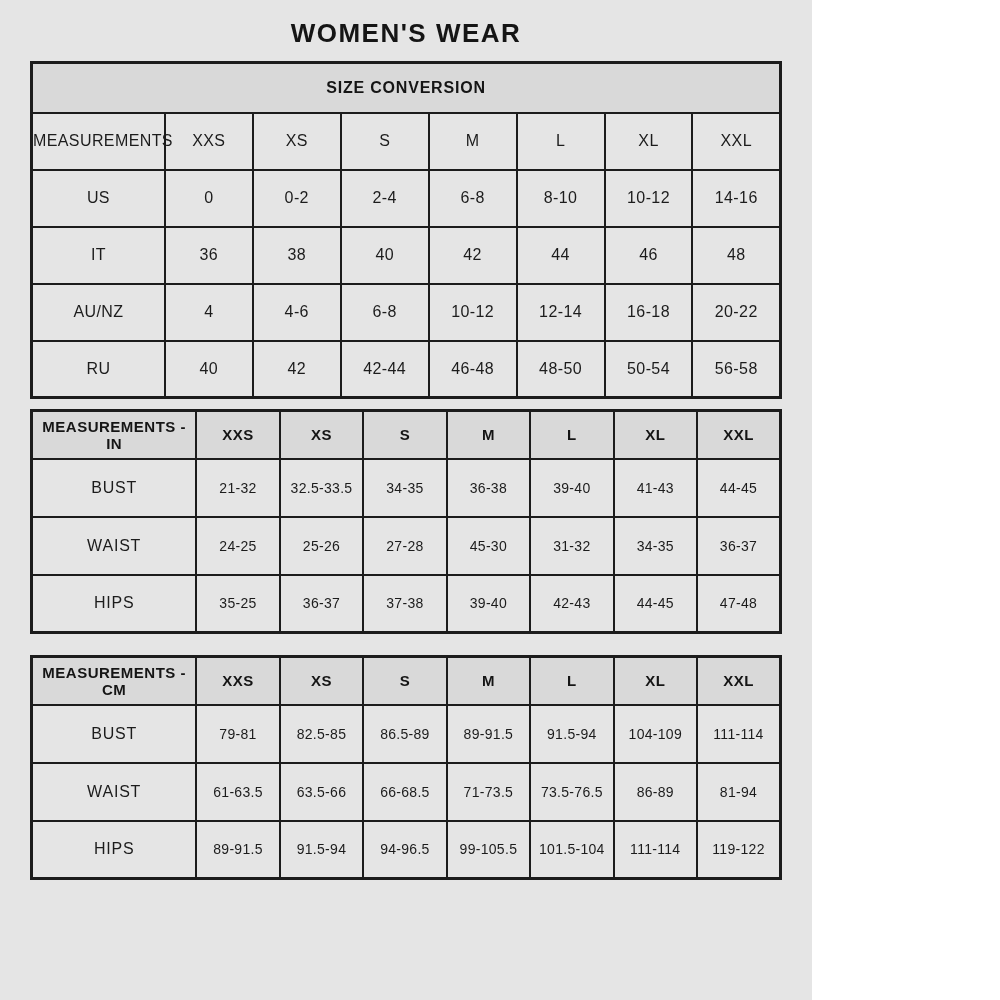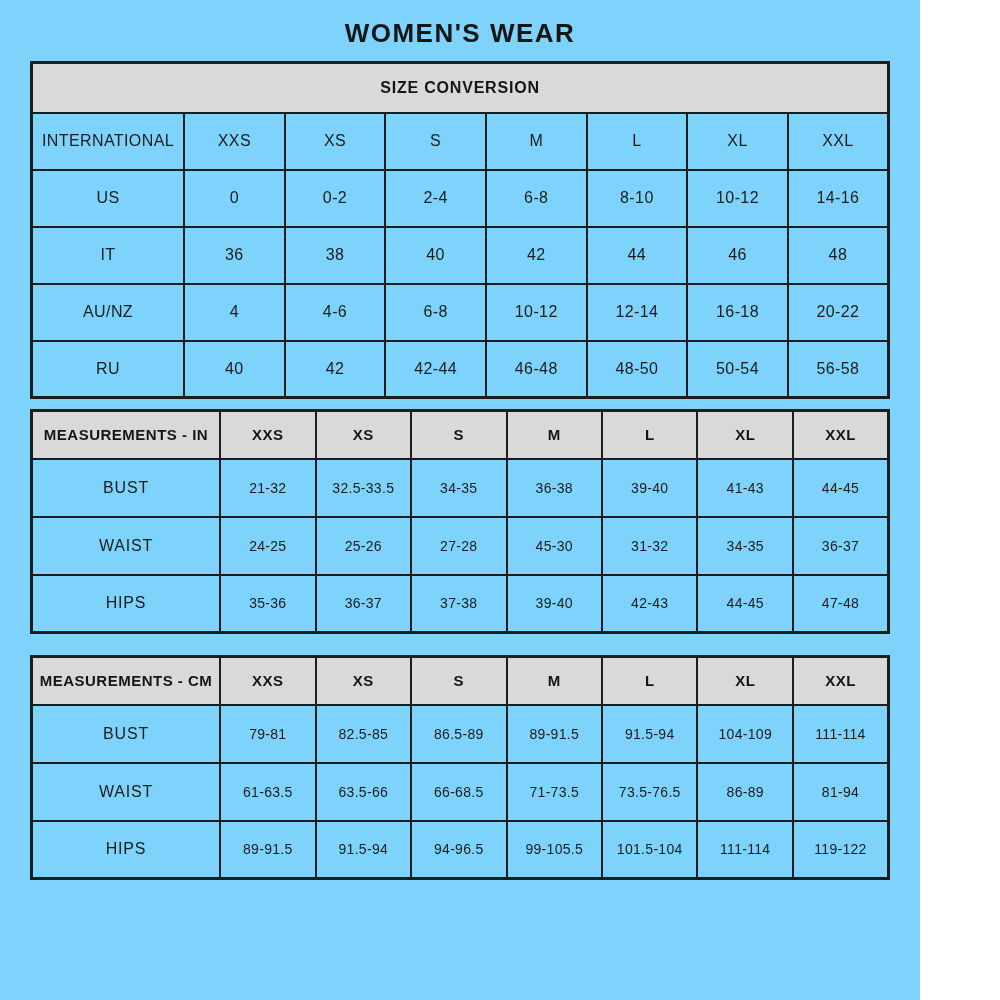--- a/index.html
+++ b/index.html
@@ -3,24 +3,24 @@
 <meta charset="utf-8">
 <style>
   * { margin: 0; padding: 0; box-sizing: border-box; }
   html, body {
     width: 1000px;
     background: #ffffff;
     font-family: "Liberation Sans", "DejaVu Sans", sans-serif;
     color: #1c1c1c;
   }
   .page {
-    width: 920px;
+    width: 812px;
     height: 1000px;
     padding: 12px 30px 15px 30px;
-    background: #7dd3fc;
+    background: #e5e5e5;
   }
   .page-title {
     text-align: center;
     font-size: 26px;
     font-weight: bold;
     letter-spacing: 1.5px;
     padding: 6px 0 12px 0;
     color: #151515;
   }
   table {
@@ -75,21 +75,21 @@
       <col style="width:11.74%">
         <col style="width:11.74%">
         <col style="width:11.74%">
         <col style="width:11.74%">
     </colgroup>
     <tbody>
       <tr>
         <td colspan="8" class="banner">SIZE CONVERSION</td>
       </tr>
       <tr class="cols">
-          <td class="row-label">INTERNATIONAL</td>
+          <td class="row-label">MEASUREMENTS</td>
           <td>XXS</td>
           <td>XS</td>
           <td>S</td>
           <td>M</td>
           <td>L</td>
           <td>XL</td>
           <td>XXL</td>
         </tr>
         <tr>
           <td class="row-label">US</td>
@@ -171,21 +171,21 @@
           <td>24-25</td>
           <td>25-26</td>
           <td>27-28</td>
           <td>45-30</td>
           <td>31-32</td>
           <td>34-35</td>
           <td>36-37</td>
         </tr>
         <tr>
           <td class="row-label">HIPS</td>
-          <td>35-36</td>
+          <td>35-25</td>
           <td>36-37</td>
           <td>37-38</td>
           <td>39-40</td>
           <td>42-43</td>
           <td>44-45</td>
           <td>47-48</td>
         </tr>
       </tbody>
   </table>
 

